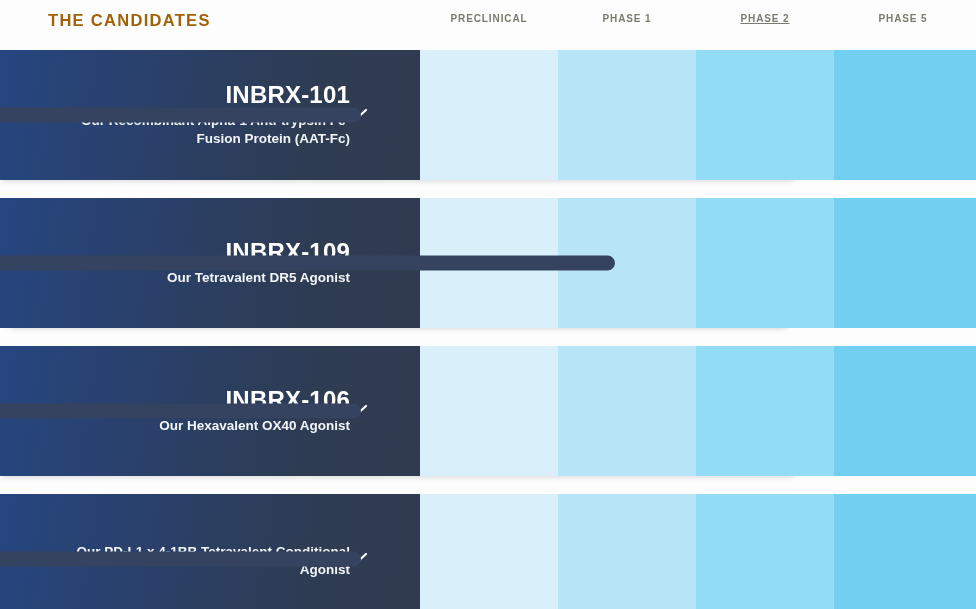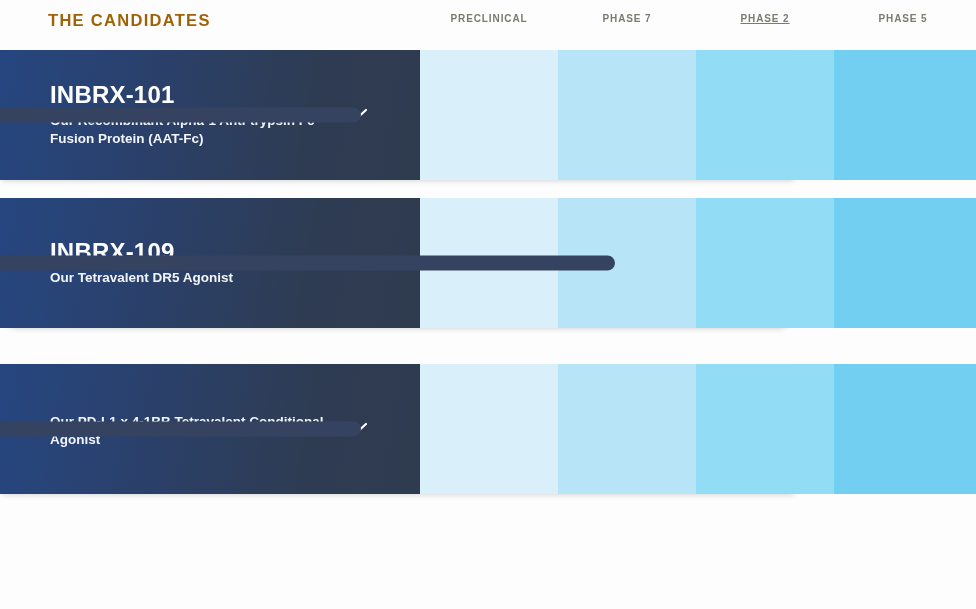--- a/index.html
+++ b/index.html
@@ -49,20 +49,21 @@
   }
 
   
   .rows { position:relative; }
 
   .row {
     position:relative;
     width:796px;
     background:#ffffff;
     box-shadow:0 3px 5px -2px rgba(120,125,135,0.30);
+    text-align:right;
   }
 
   .row-spacer { height:18px; background:#fdfdfd; }
 
   
   .row-info {
     position:absolute;
     left:0; top:0;
     width:420px; height:100%;
     background:linear-gradient(100deg,#264680 0%,#2a416d 32%,#2e3c53 72%,#2f3b4f 100%);
@@ -125,21 +126,21 @@
 </style>
 </head>
 <body>
 
 <div class="pipeline">
 
   <div class="header">
     <div class="header-title">THE CANDIDATES</div>
     <div class="phase-headers">
         <div class="phase-head" style="left: 0px;">PRECLINICAL</div>
-        <div class="phase-head" style="left: 138px;">PHASE 7</div>
+        <div class="phase-head" style="left: 138px;">PHASE 1</div>
         <div class="phase-head" style="left: 276px; text-decoration: underline;">PHASE 2</div>
         <div class="phase-head" style="left: 414px;">PHASE 5</div>
       </div>
   </div>
 
   <div class="rows">
       <div class="row" style="height: 130px;">
         <div class="row-track">
           <div class="phase-col" style="background: rgb(217, 240, 250);"></div>
           <div class="phase-col" style="background: rgb(184, 228, 247);"></div>
@@ -174,20 +175,40 @@
             <div class="cand-desc">Our Tetravalent DR5 Agonist</div>
           </div>
           <div class="chevron">
             <svg width="26" height="16" viewBox="0 0 26 16">
               <path d="M2 3 L13 13 L24 3" fill="none" stroke="#ffffff" stroke-width="2.2" stroke-linecap="round" stroke-linejoin="round"></path>
             </svg>
           </div>
         </div>
       </div>
       <div class="row-spacer"></div>
+      <div class="row" style="height: 130px;">
+        <div class="row-track">
+          <div class="phase-col" style="background: rgb(217, 240, 250);"></div>
+          <div class="phase-col" style="background: rgb(184, 228, 247);"></div>
+          <div class="phase-col" style="background: rgb(147, 220, 246);"></div>
+          <div class="phase-col" style="background: rgb(114, 207, 242);"></div>
+        </div>
+        <div class="progress" style="width: 361.12px;"></div>
+        <div class="row-info">
+          <div class="info-text">
+            <div class="cand-name">INBRX-106</div>
+            <div class="cand-desc">Our Hexavalent OX40 Agonist</div>
+          </div>
+          <div class="chevron">
+            <svg width="26" height="16" viewBox="0 0 26 16">
+              <path d="M2 3 L13 13 L24 3" fill="none" stroke="#ffffff" stroke-width="2.2" stroke-linecap="round" stroke-linejoin="round"></path>
+            </svg>
+          </div>
+        </div>
+      </div>
       <div class="row-spacer"></div>
       <div class="row" style="height: 130px;">
         <div class="row-track">
           <div class="phase-col" style="background: rgb(217, 240, 250);"></div>
           <div class="phase-col" style="background: rgb(184, 228, 247);"></div>
           <div class="phase-col" style="background: rgb(147, 220, 246);"></div>
           <div class="phase-col" style="background: rgb(114, 207, 242);"></div>
         </div>
         <div class="progress" style="width: 361.12px;"></div>
         <div class="row-info">

